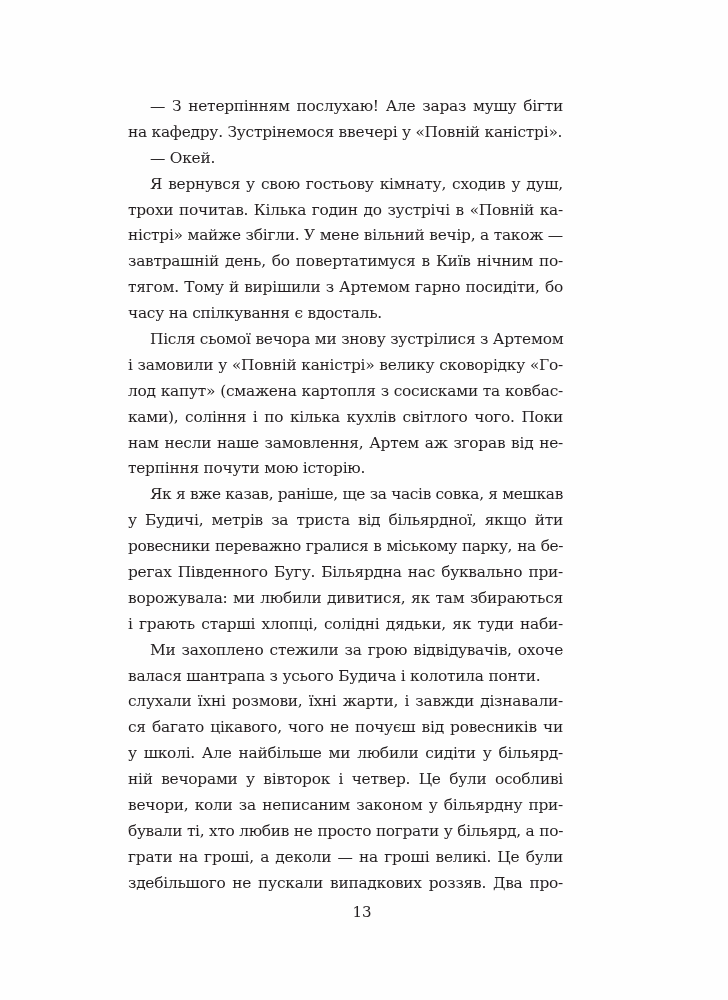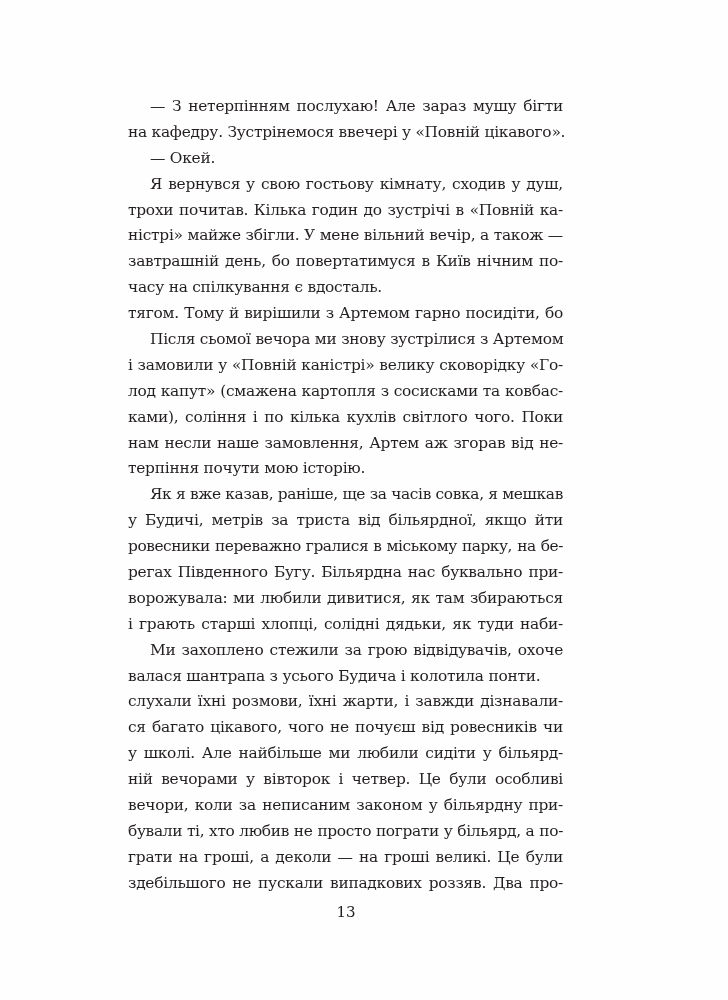--- a/index.html
+++ b/index.html
@@ -14,38 +14,38 @@
     line-height: 25.9px;
     color: #231f20;
     letter-spacing: -0.25px;
   }
   .line {
     display: block; white-space: nowrap; text-align: justify; text-align-last: justify; height: 25.9px;
   }
   .line.last { text-align-last: left; }
   .line.indent { padding-left: 22px; }
   .page-number {
-    position: absolute; left: 0; width: 692px; top: 903px; text-align: center;
+    position: absolute; left: 16px; width: 692px; top: 903px; text-align: center;
     font-family: "DejaVu Serif", serif; font-size: 15px; color: #231f20;
   }
 </style>
 </head>
 <body>
 
 <div class="page">
   <div class="text-block" id="text-block">
       <span class="line indent">— З нетерпінням послухаю! Але зараз мушу бігти</span>
-      <span class="line last">на кафедру. Зустрінемося ввечері у «Повній цікавого».</span>
+      <span class="line last">на кафедру. Зустрінемося ввечері у «Повній каністрі».</span>
       <span class="line indent last">— Окей.</span>
       <span class="line indent">Я вернувся у свою гостьову кімнату, сходив у душ,</span>
       <span class="line">трохи почитав. Кілька годин до зустрічі в «Повній ка-</span>
       <span class="line">ністрі» майже збігли. У мене вільний вечір, а також —</span>
       <span class="line">завтрашній день, бо повертатимуся в Київ нічним по-</span>
+      <span class="line">тягом. Тому й вирішили з Артемом гарно посидіти, бо</span>
       <span class="line last">часу на спілкування є вдосталь.</span>
-      <span class="line">тягом. Тому й вирішили з Артемом гарно посидіти, бо</span>
       <span class="line indent">Після сьомої вечора ми знову зустрілися з Артемом</span>
       <span class="line">і замовили у «Повній каністрі» велику сковорідку «Го-</span>
       <span class="line">лод капут» (смажена картопля з сосисками та ковбас-</span>
       <span class="line">ками), соління і по кілька кухлів світлого чого. Поки</span>
       <span class="line">нам несли наше замовлення, Артем аж згорав від не-</span>
       <span class="line last">терпіння почути мою історію.</span>
       <span class="line indent" style="letter-spacing: -0.35px;">Як я вже казав, раніше, ще за часів совка, я мешкав</span>
       <span class="line">у Будичі, метрів за триста від більярдної, якщо йти</span>
       <span class="line" style="letter-spacing: -0.45px;">ровесники переважно гралися в міському парку, на бе-</span>
       <span class="line">регах Південного Бугу. Більярдна нас буквально при-</span>

